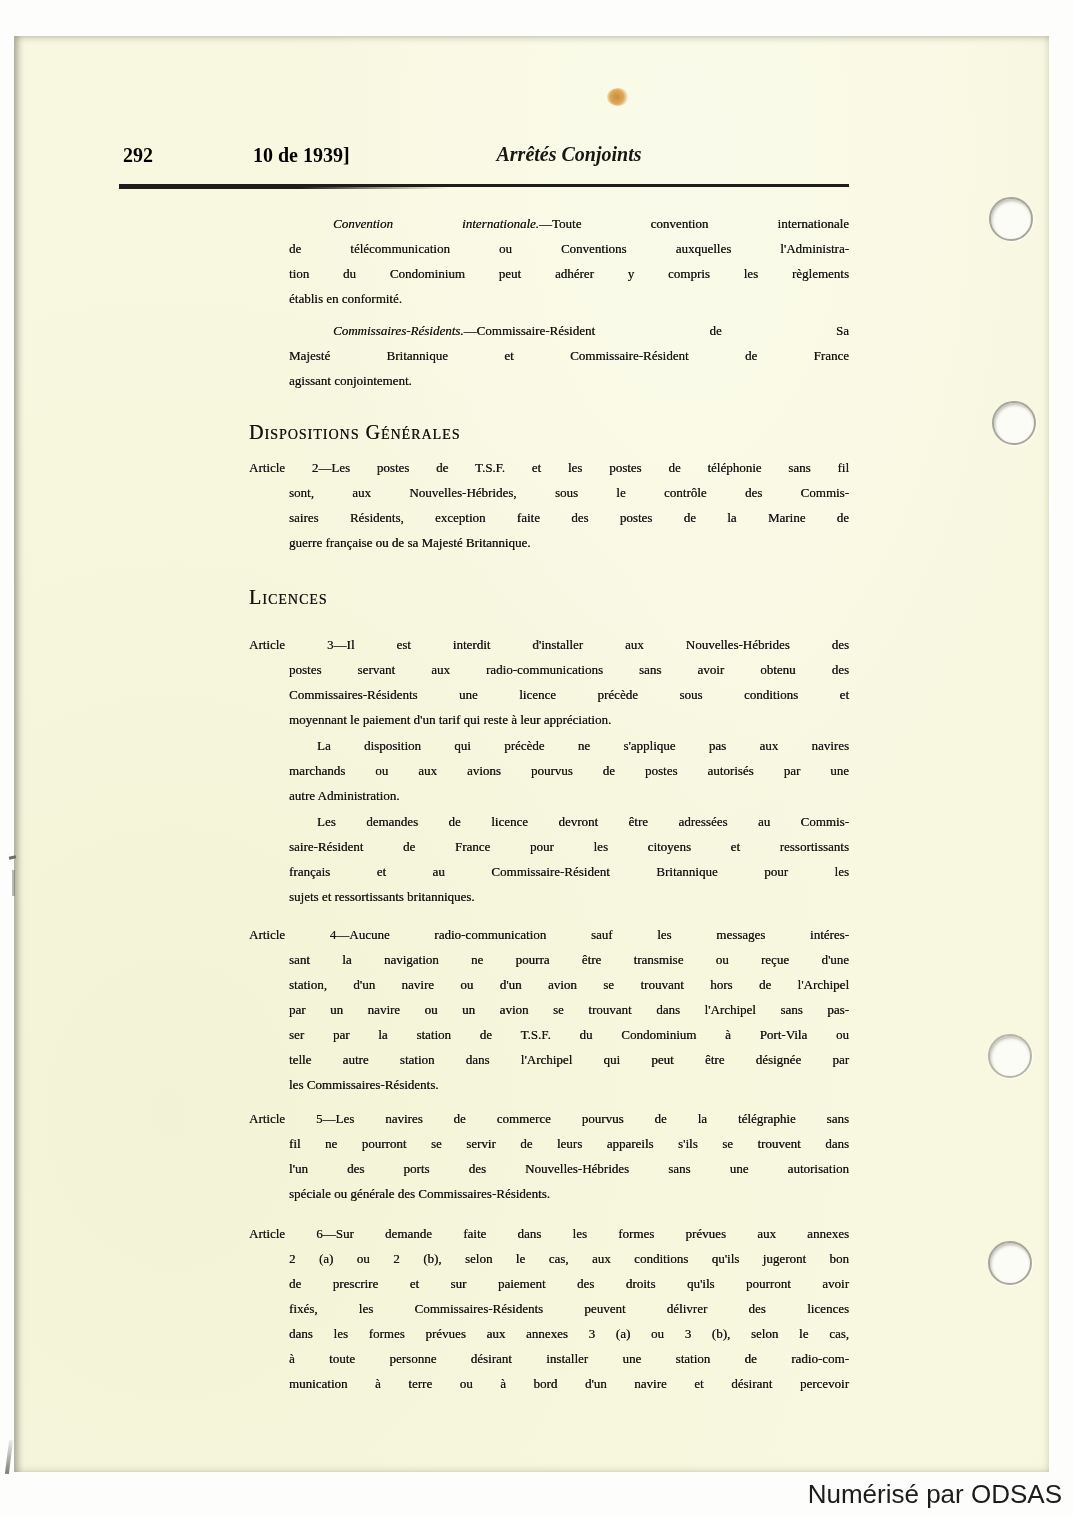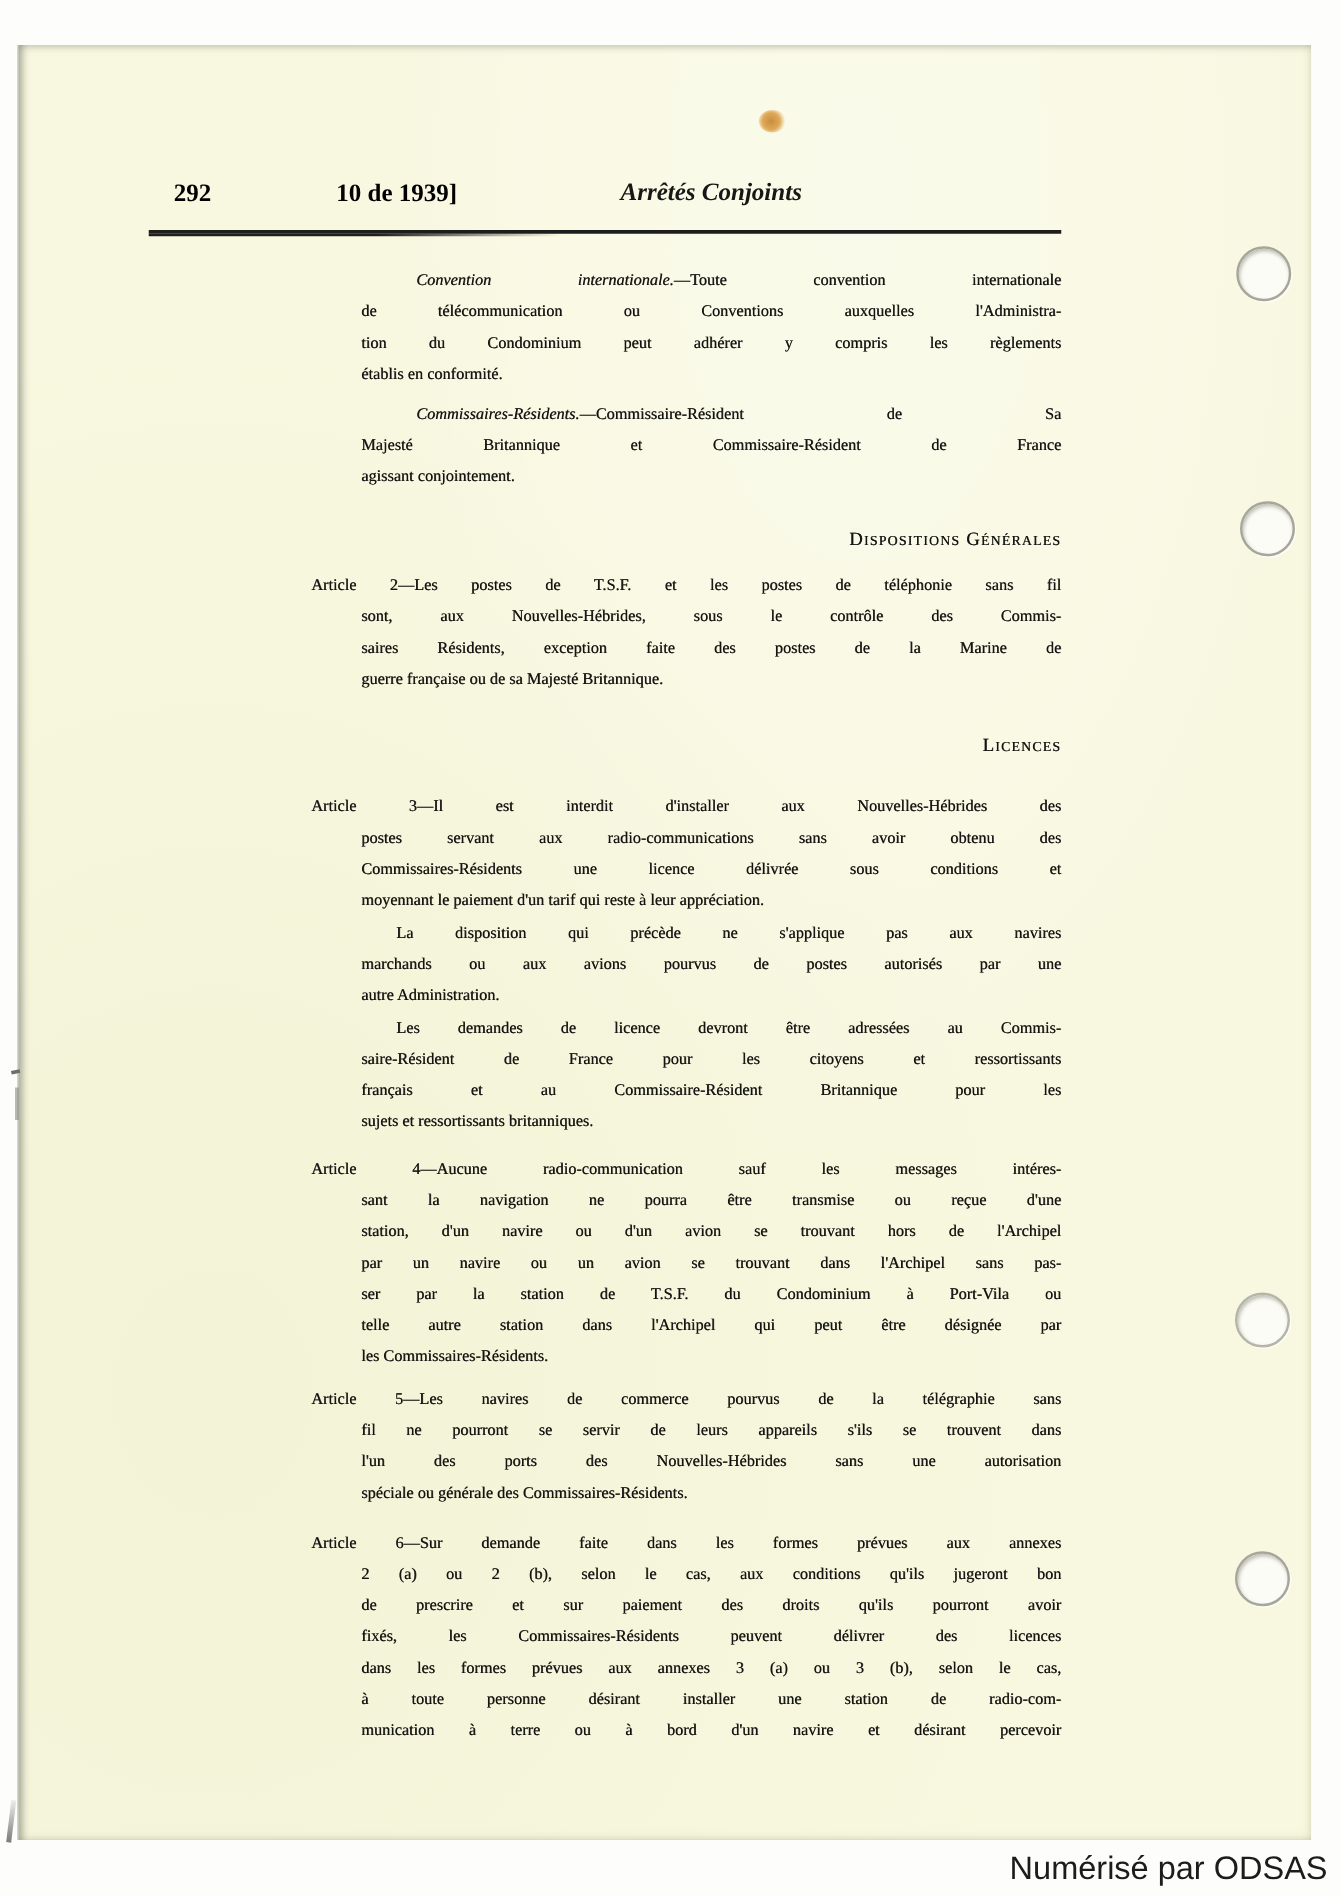--- a/index.html
+++ b/index.html
@@ -15,21 +15,21 @@
       radial-gradient(ellipse at 15% 75%, rgba(232,232,196,0.35), rgba(232,232,196,0) 55%),
       #f8f8e0;
     box-shadow:
       inset 7px 0 6px -4px rgba(110,110,100,0.55),
       inset 0 7px 6px -5px rgba(150,150,138,0.45),
       inset -5px 0 8px -5px rgba(160,158,120,0.40),
       inset 0 -6px 8px -6px rgba(150,150,130,0.35);
     border-left:1px solid #b3b3a8;
   }
   .hdr-num,.hdr-ref{position:absolute;font-size:20px;font-weight:bold;color:#17171
-5;margin-left:16px;}
+5;}
   .hdr-num{left:108px;top:108px;}
   .hdr-ref{left:238px;top:108px;}
   .hdr-title{
     position:absolute;left:404px;top:107px;width:300px;text-align:center;
     font-size:20px;font-weight:bold;font-style:italic;color:#171715;
   }
   .rule{position:absolute;left:104px;top:148px;width:730px;height:3px;background:#1d1d1b;}
   .rule::after{
     content:"";position:absolute;left:0;top:3px;width:330px;height:2px;
     background:linear-gradient(to right,#1d1d1b 55%,rgba(29,29,27,0));
@@ -44,21 +44,21 @@
   }
   .line.last{text-align-last:left;}
   .justify-last .line.last{text-align-last:justify;}
   .block-article .line{padding-left:40px;}
   .block-article .line.first{padding-left:0;}
   .block-lead .line{padding-left:40px;}
   .block-lead .lead-first{padding-left:84px;}
   .block-inner .line{padding-left:40px;}
   .block-inner .line.first{padding-left:68px;}
   .heading{
-    font-size:15px;line-height:25px;text-align:right;
+    font-size:20px;line-height:25px;text-align:left;
     font-variant:small-caps;letter-spacing:1px;
     text-shadow:0.3px 0 0 rgba(19,19,17,0.8);
   }
   .lead-first i{font-style:italic;}
   .hole{
     position:absolute;width:40px;height:40px;border-radius:50%;
     background:#fcfcf6;border:2px solid #a6a69a;
     box-shadow:inset 1px 2px 3px rgba(120,120,108,0.45), 1px 1px 1px rgba(255,255,255,0.8);
   }
   .hole1{left:974px;top:161px;}
@@ -108,21 +108,21 @@
         <span class="line">sont, aux Nouvelles-Hébrides, sous le contrôle des Commis-</span>
         <span class="line">saires Résidents, exception faite des postes de la Marine de</span>
         <span class="line last">guerre française ou de sa Majesté Britannique.</span>
       </div>
 
     <div class="block heading" style="margin-top:30px">Licences</div>
 
     <div class="block block-article" style="margin-top:22px">
         <span class="line first">Article 3—Il est interdit d'installer aux Nouvelles-Hébrides des</span>
         <span class="line">postes servant aux radio-communications sans avoir obtenu des</span>
-        <span class="line">Commissaires-Résidents une licence délivrée sous conditions et</span>
+        <span class="line">Commissaires-Résidents une licence précède sous conditions et</span>
         <span class="line last">moyennant le paiement d'un tarif qui reste à leur appréciation.</span>
       </div>
 
     <div class="block block-inner" style="margin-top:1px">
         <span class="line first">La disposition qui précède ne s'applique pas aux navires</span>
         <span class="line">marchands ou aux avions pourvus de postes autorisés par une</span>
         <span class="line last">autre Administration.</span>
       </div>
 
     <div class="block block-inner" style="margin-top:1px">

